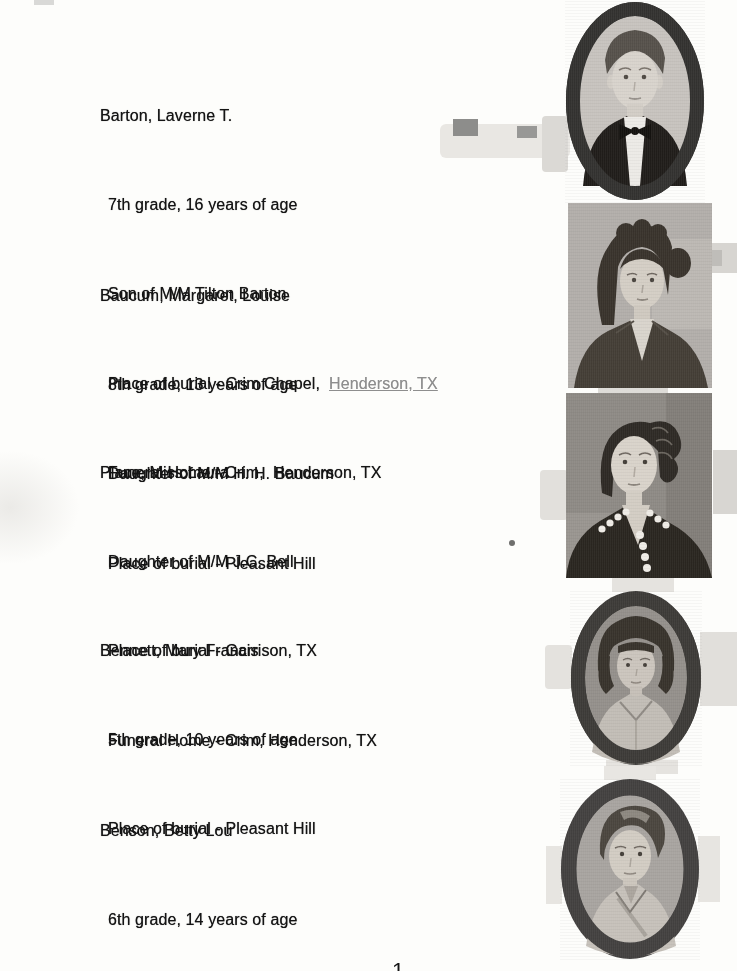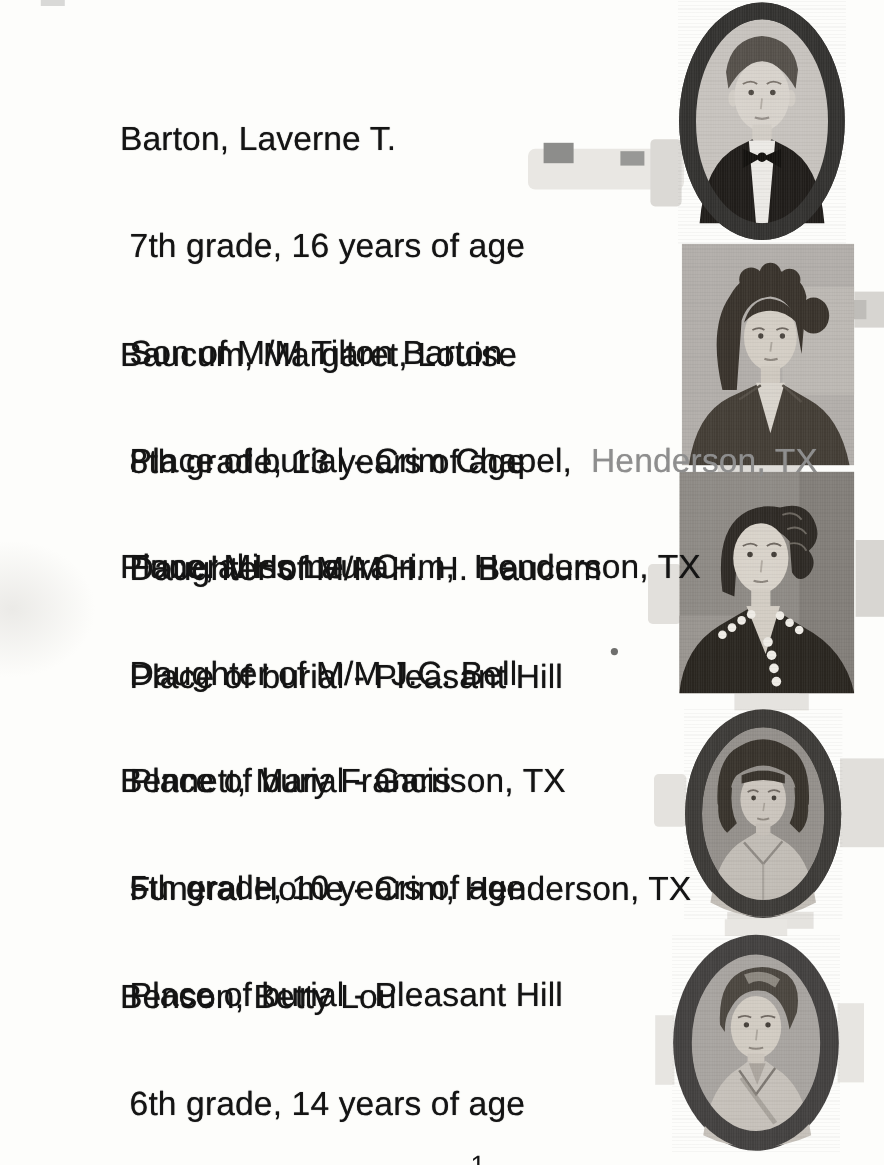--- a/index.html
+++ b/index.html
@@ -4,27 +4,27 @@
 <style>
   html,body{margin:0;padding:0;background:#888;}
   .page{
     position:relative;width:737px;height:971px;margin:0 auto;
     background:#fdfdfb;overflow:hidden;
     font-family:"Liberation Sans","DejaVu Sans",sans-serif;
   }
   
   .entry{
     position:absolute;left:100px;z-index:2;
-    font-size:28px;line-height:29.8px;color:#141414;
+    font-size:16px;line-height:29.8px;color:#141414;
     white-space:pre;letter-spacing:0.1px;
     text-shadow:0 0 0.7px rgba(20,20,20,0.75);
   }
   .entry .line{padding-left:8px;}
   .e1{top:41px}.e2{top:221px}.e3{top:398px}.e4{top:576px}.e5{top:756px}
-  .faded{color:#8e8e8e;text-shadow:0 0 0.6px rgba(142,142,142,0.7);}
+  .faded{color:#8e8e8e;text-shadow:0 0 0.6px rgba(142,142,142,0.7);text-decoration:underline;}
   .page-num{
     position:absolute;left:392px;top:958px;z-index:2;
     font-size:22px;color:#141414;
   }
   
   .photo{position:absolute;z-index:1;}
   .photo svg{display:block;width:100%;height:100%;}
   .p1{left:565px;top:0;width:140px;height:203px;}
   .p2{left:568px;top:203px;width:144px;height:185px;overflow:hidden;}
   .p3{left:566px;top:393px;width:146px;height:185px;overflow:hidden;}

